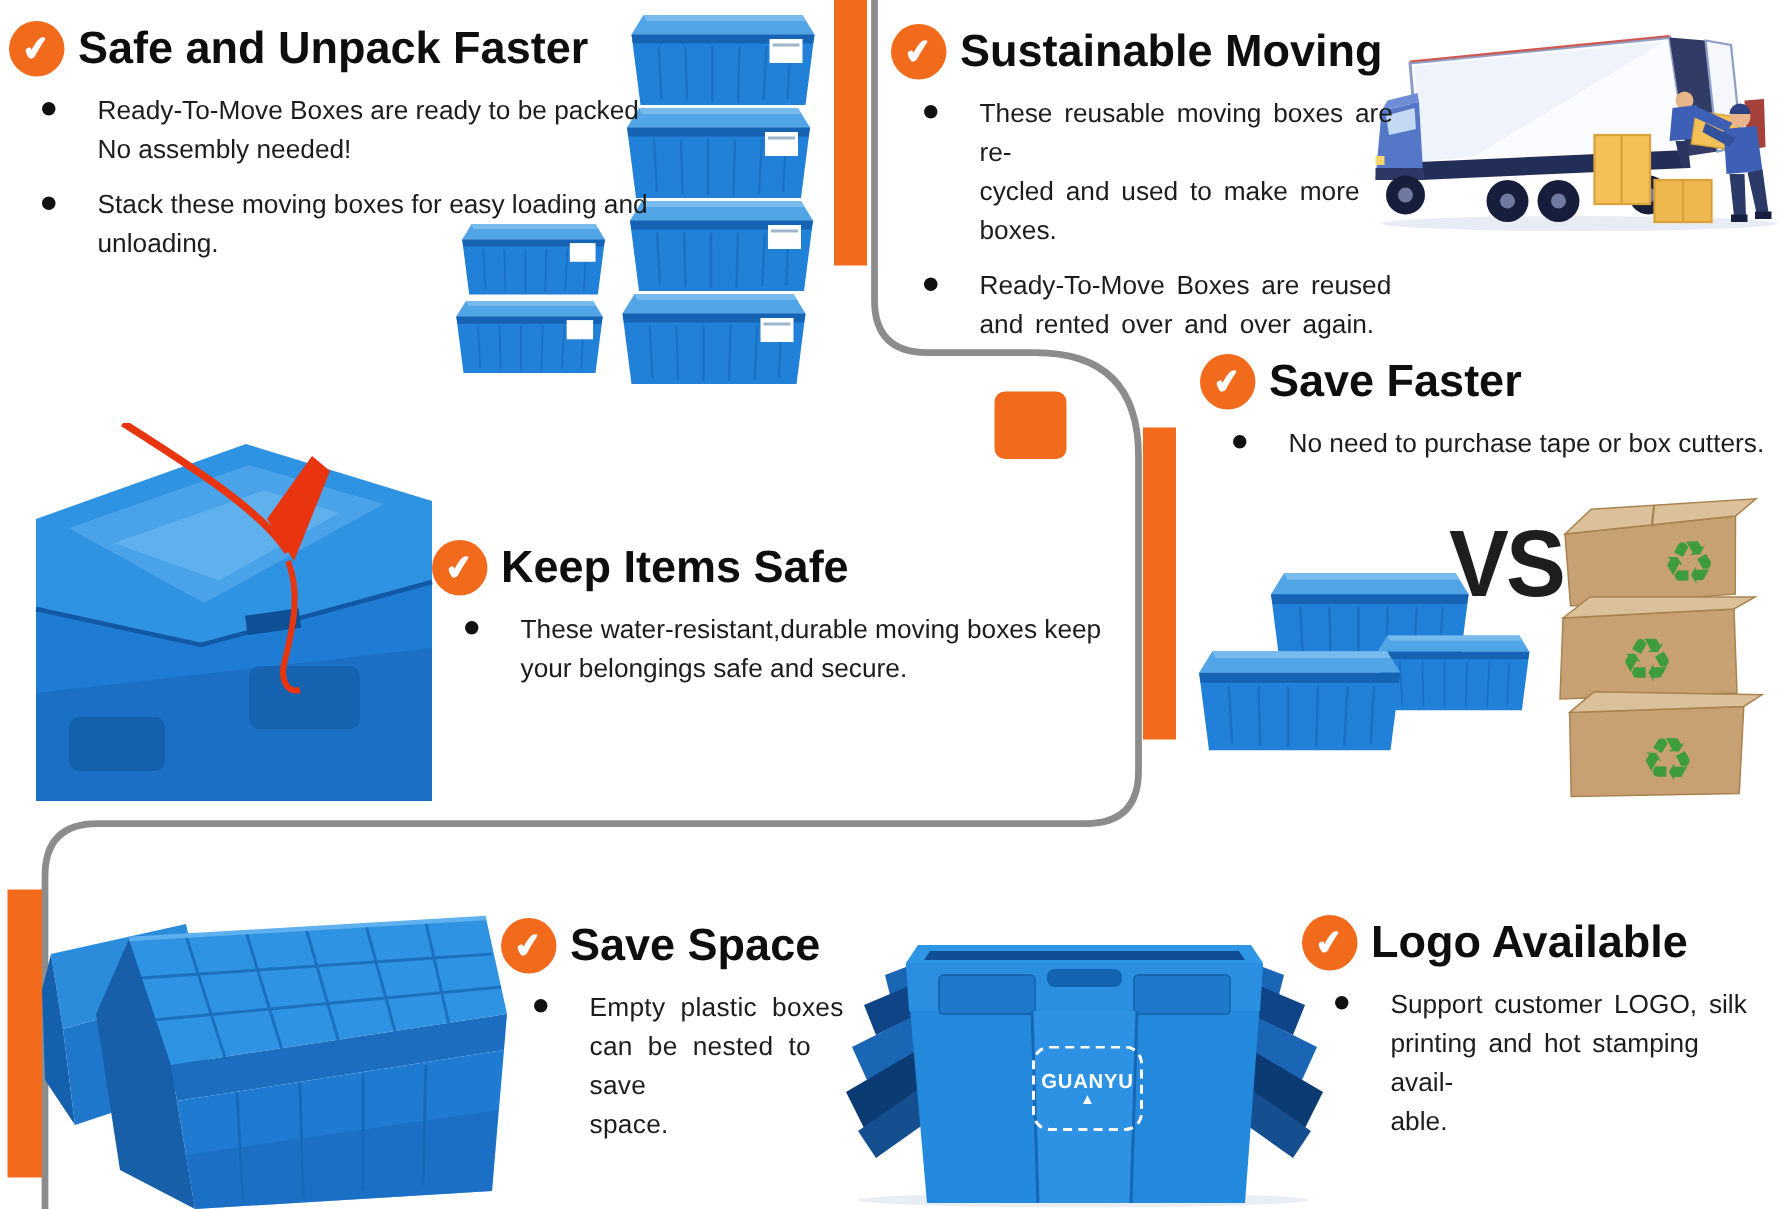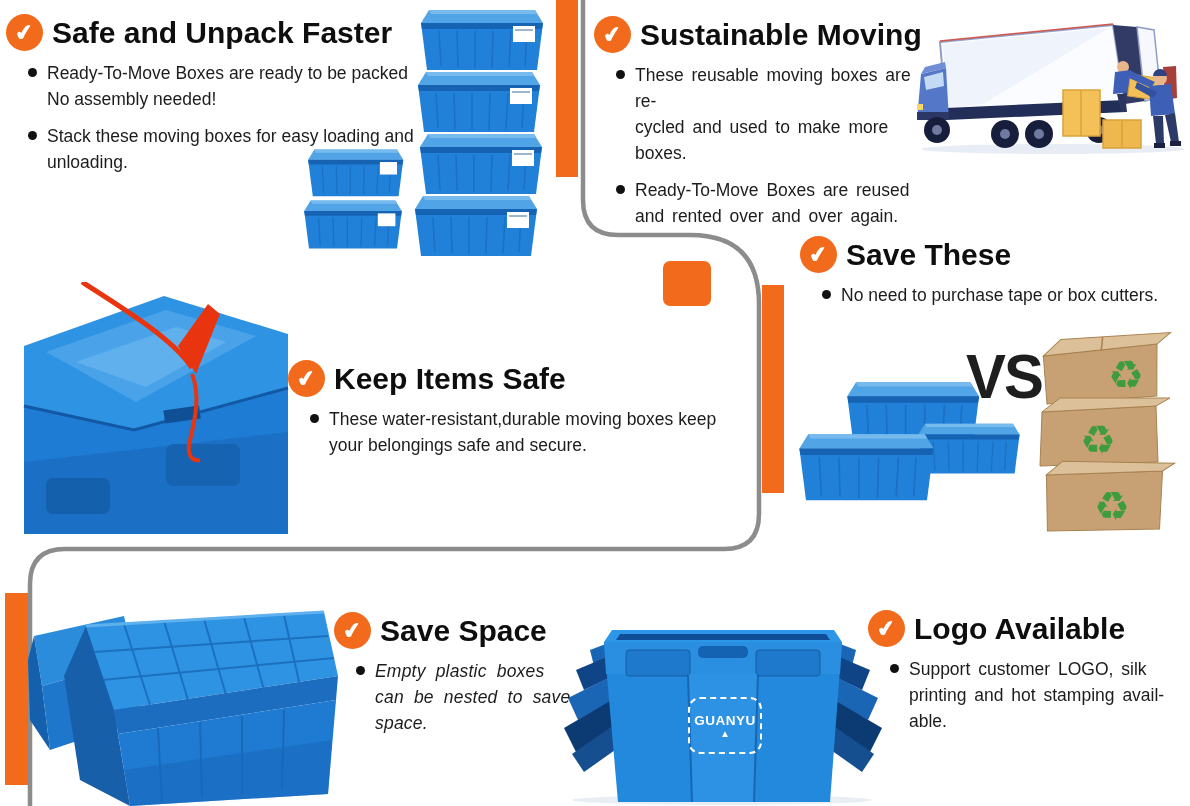--- a/index.html
+++ b/index.html
@@ -10,25 +10,25 @@
   svg.fullpage{position:absolute;left:0;top:0;width:1190px;height:806px;pointer-events:none;}
   .accent{position:absolute;background:#F26B1C;}
   
   .section{position:absolute;}
   .sec-header{display:flex;align-items:center;gap:9px;}
   .check{flex:none;width:37px;height:37px;border-radius:50%;background:#F26B1C;color:#fff;
          display:flex;align-items:center;justify-content:center;font-size:22px;font-weight:bold;}
   .check span{transform:rotate(-8deg);}
   .sec-title{font-size:30px;font-weight:bold;color:#0e0e0e;white-space:nowrap;}
   .bullets{margin-top:9px;padding-left:22px;}
-  .bullet{display:flex;gap:10px;margin-bottom:11px;}
+  .bullet{display:flex;gap:28px;margin-bottom:11px;}
   .dot{flex:none;width:9px;height:9px;border-radius:50%;background:#111;margin-top:8px;}
   .btext{font-size:17.5px;line-height:26px;color:#1c1c1c;white-space:pre-line;}
   .spread .btext{word-spacing:3px;}
-  .spread2 .btext{word-spacing:5px;letter-spacing:.2px;font-style:italic;}
+  .spread2 .btext{word-spacing:5px;letter-spacing:.2px;}
   
   .vs{position:absolute;left:964px;top:340px;font-size:63px;font-weight:bold;color:#1e1e1e;
       letter-spacing:-2px;transform:scaleX(.95);}
   
   .logo-badge{position:absolute;left:688px;top:697px;width:70px;height:53px;border:2px dashed #fff;
       border-radius:12px;display:flex;flex-direction:column;align-items:center;justify-content:center;
       color:#fff;}
   .logo-badge .txt{font-size:13.5px;font-weight:bold;letter-spacing:.5px;}
   .logo-badge .tri{font-size:10px;line-height:10px;margin-top:1px;}
 </style>
@@ -285,21 +285,21 @@
 and rented over and over again.</span>
       </div>
     </div>
   </div>
 
   <div class="section" style="left:800px;top:236px;width:390px;">
     <div class="sec-header">
       <div class="check">
           <span>✔</span>
         </div>
-      <div class="sec-title">Save These</div>
+      <div class="sec-title">Save Faster</div>
     </div>
     <div class="bullets">
       <div class="bullet">
         <span class="dot"></span>
         <span class="btext">No need to purchase tape or box cutters.</span>
       </div>
     </div>
   </div>
 
   <div class="section" style="left:288px;top:360px;width:450px;">

